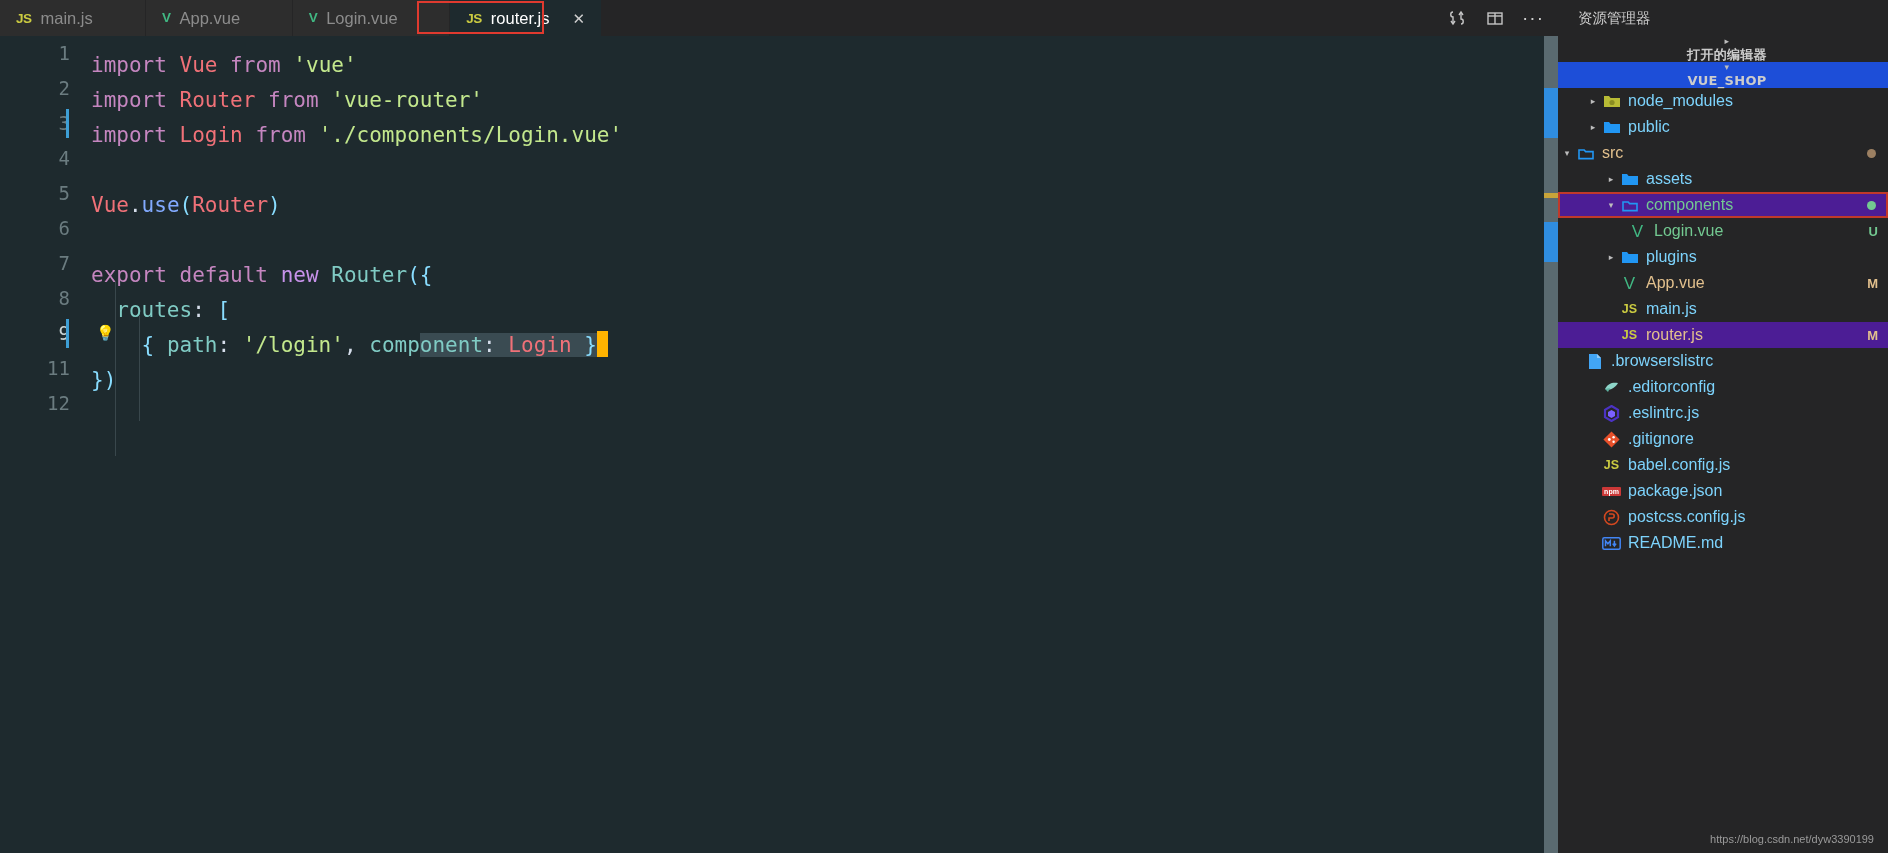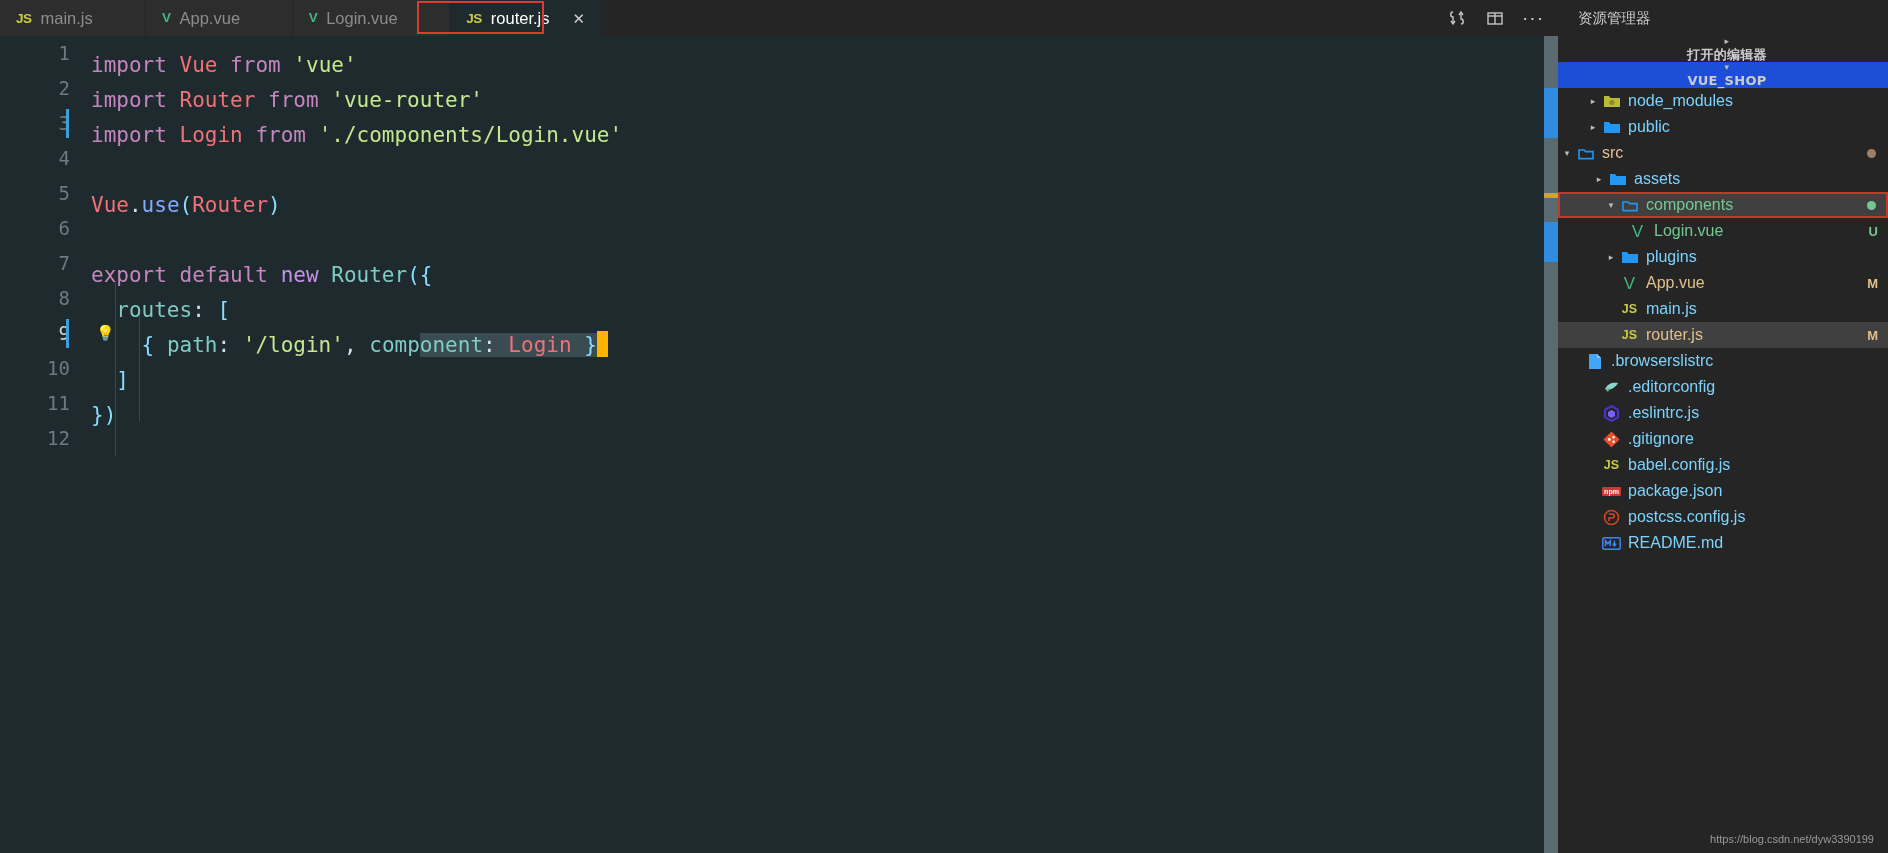--- a/index.html
+++ b/index.html
@@ -99,21 +99,21 @@
   .sect.open{background:#1d4ed8;justify-content:space-between;}
   .twisty{width:18px;font-size:9px;color:#bdbdbd;display:flex;align-items:center;justify-content:center;}
   .twisty.down::before{content:"\25BE";}
   .twisty.right::before{content:"\25B8";}
 
   .tree{position:relative;}
   .row{
     display:flex;align-items:center;height:26px;position:relative;
     white-space:nowrap;color:#cccccc;font-size:16px;
   }
-  .row.selected{background:#404040;}
+  .row.selected{background:#4c1d95;}
   .row .name{margin-left:7px;}
   .row .badge{position:absolute;right:10px;font-size:13px;font-weight:bold;}
   .row .dot{position:absolute;right:12px;width:9px;height:9px;border-radius:50%;}
 
   .fname-green{color:#73c991;}
   .fname-orange{color:#e2c08d;}
   .fname-plain{color:#7dd3fc;}
 
   .ficon{width:19px;height:19px;display:flex;align-items:center;justify-content:center;flex:0 0 19px;}
   .ficon svg{display:block;}
@@ -232,24 +232,20 @@
           <span class="txt"><span class="t-prop">  routes</span><span class="t-plain">:</span> <span class="t-punc">[</span></span>
         </div>
 
         <div class="ln">
           <span class="gutter cur">9</span>
           <span class="curbar"></span>
           <span class="bulb">💡</span>
           <span class="txt"><span class="t-punc">    {</span> <span class="t-prop">path</span><span class="t-plain">:</span> <span class="t-str">'/login'</span><span class="t-plain">,</span> <span class="t-prop">comp</span><span class="sel"><span class="t-prop">onent</span><span class="t-plain">:</span> <span class="t-id">Login</span> <span class="t-punc">}</span></span><span class="blockcursor"></span></span>
         </div>
 
-        <div class="ln">
-          <span class="gutter">10</span>
-          <span class="txt"><span class="t-punc">  ]</span></span>
-        </div>
 
         <div class="ln">
           <span class="gutter">11</span>
           <span class="txt"><span class="t-punc">})</span></span>
         </div>
 
         <div class="ln">
           <span class="gutter">12</span>
           <span class="txt"></span>
         </div>
@@ -305,21 +301,21 @@
           <span class="twisty down"></span>
           <span class="ficon">
             <svg width="18" height="15" viewBox="0 0 18 15" fill="none" stroke="#2196f3" stroke-width="1.6">
                 <path d="M2 4h5.2l1.4 1.6H16v7H2z"></path>
               </svg>
           </span>
           <span class="name fname-orange">src</span>
           <span class="dot" style="background:#9c8062"></span>
         </div>
 
-        <div class="row" style="padding-left:32px">
+        <div class="row" style="padding-left:44px">
           <span class="twisty right"></span>
           <span class="ficon">
             <svg width="18" height="15" viewBox="0 0 18 15">
                 <path d="M1 2h5l1.6 2H17v9H1z" fill="#2196f3"></path>
               </svg>
           </span>
           <span class="name fname-plain">assets</span>
         </div>
 
         <div class="row selected" style="padding-left:44px">

